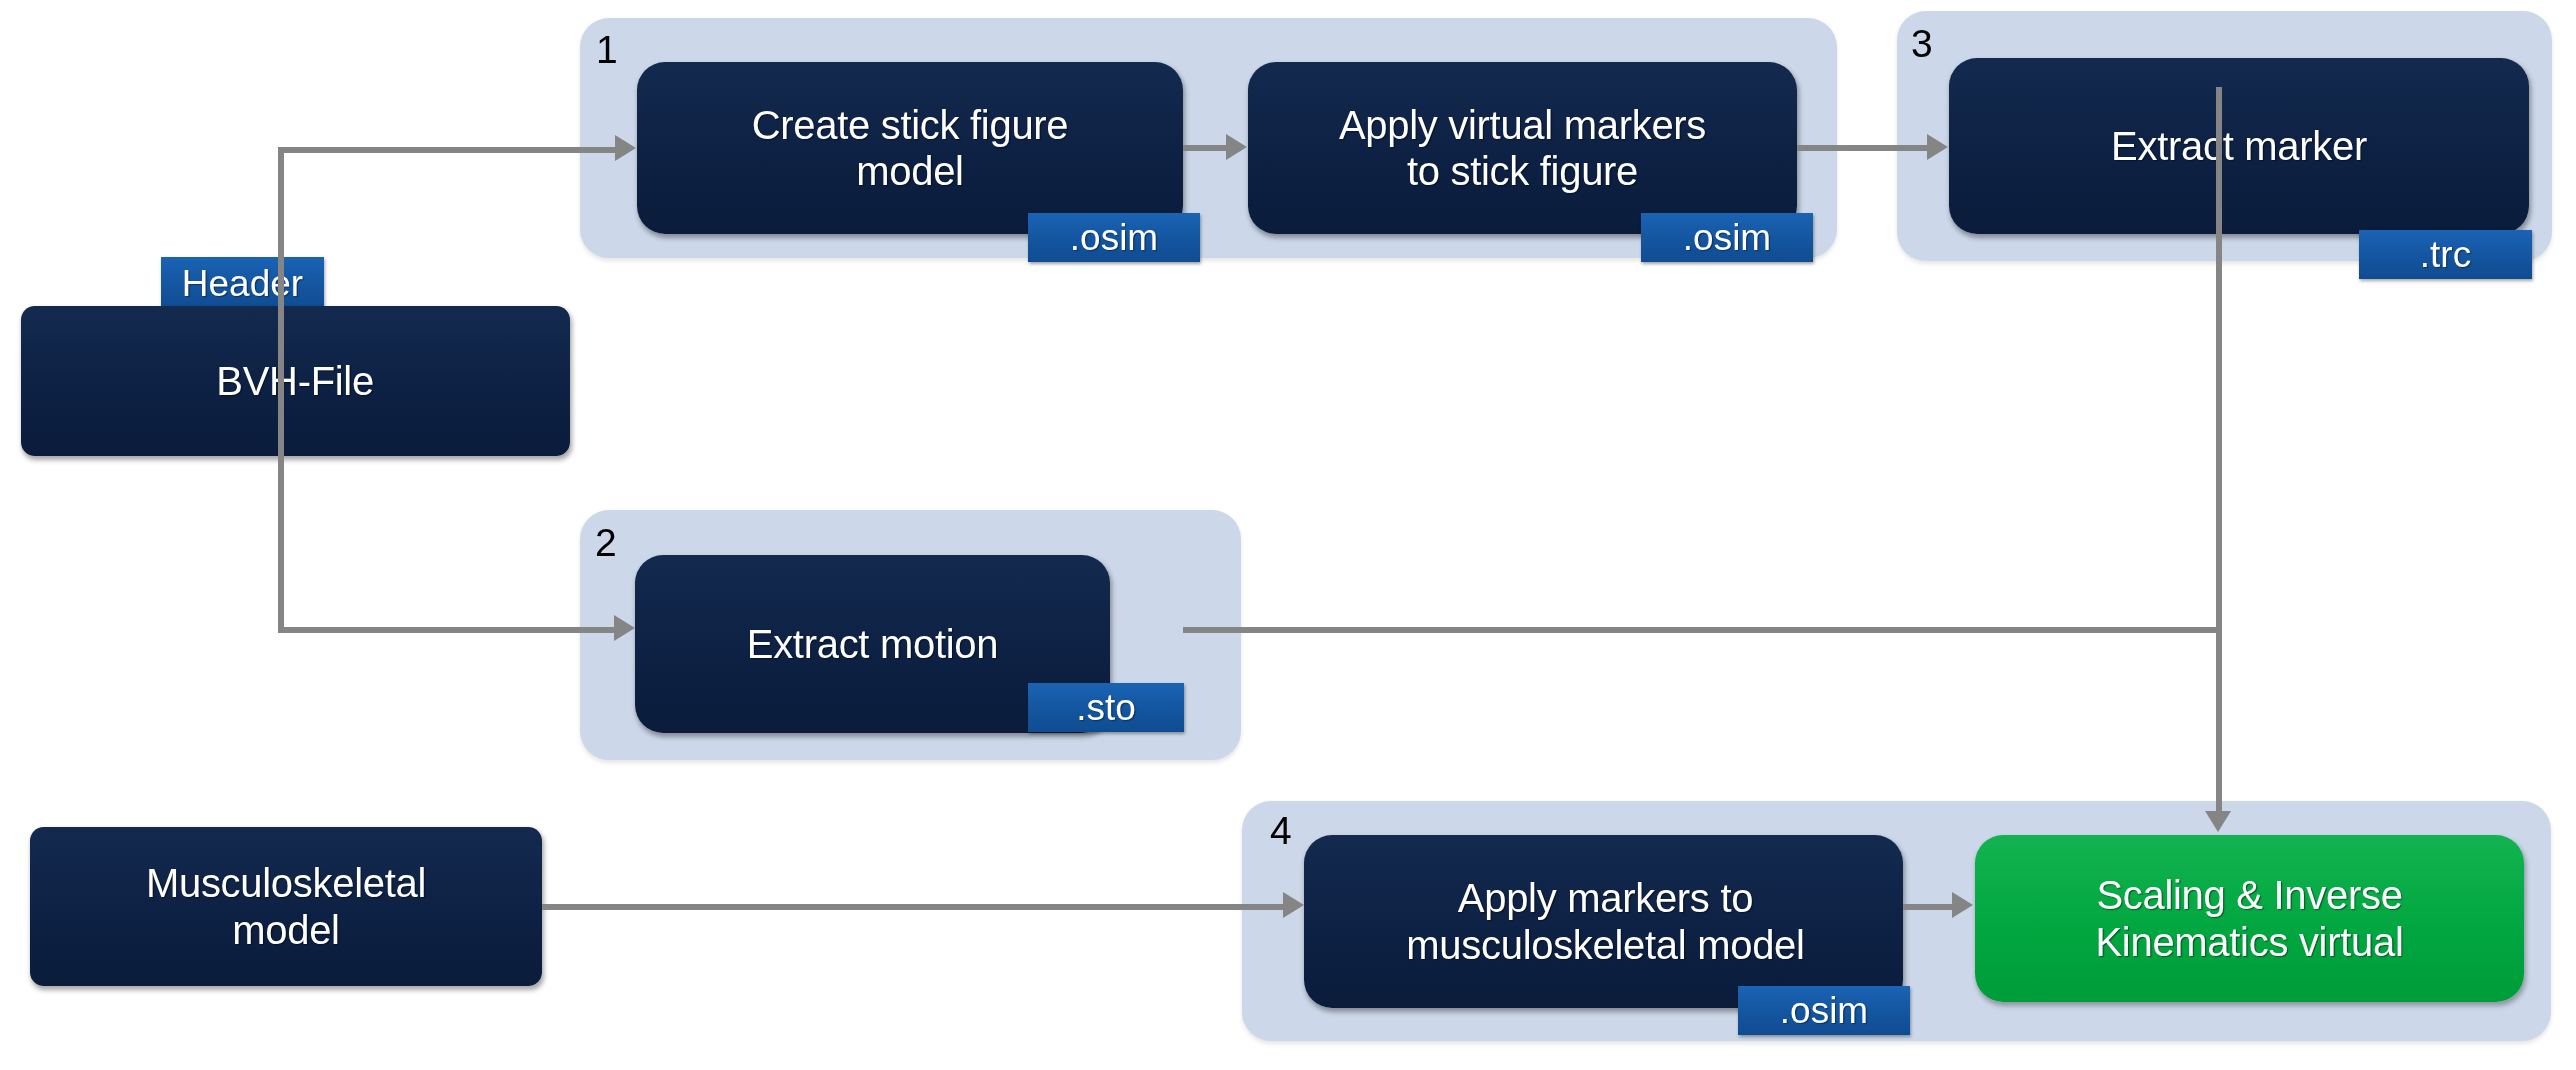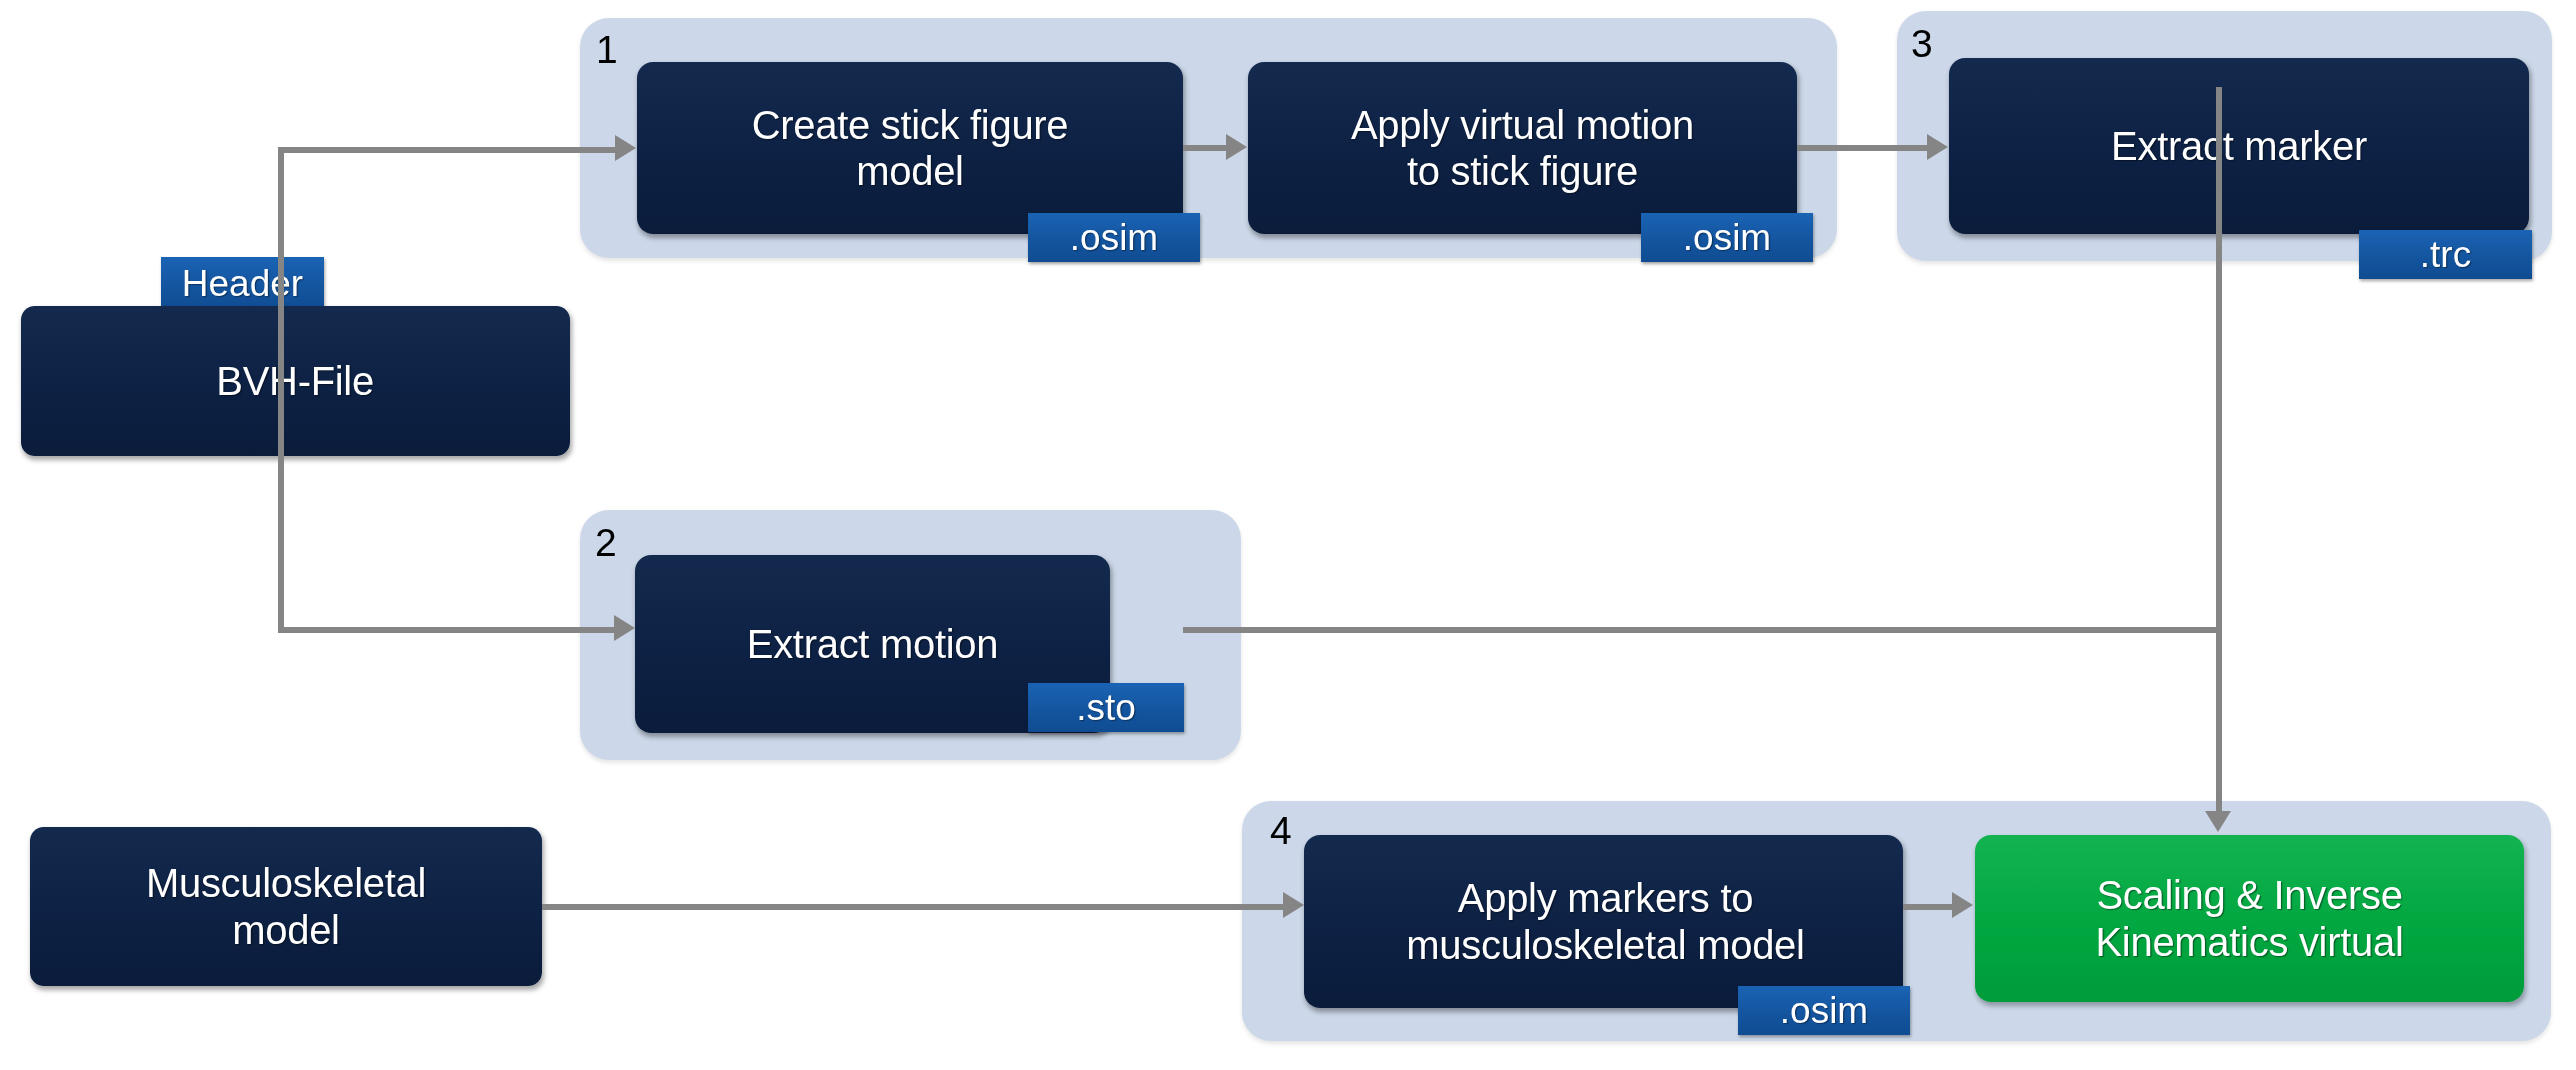--- a/index.html
+++ b/index.html
@@ -26,21 +26,21 @@
     position: absolute;
     font-size: 39px;
     line-height: 1;
     color: #000000;
     font-family: "Liberation Sans", sans-serif;
   }
   
   .box {
     position: absolute;
     background: linear-gradient(180deg, #132a4e 0%, #0d2144 55%, #0b1c3b 100%);
-    border-radius: 16px;
+    border-radius: 28px;
     color: #ffffff;
     display: flex;
     align-items: center;
     justify-content: center;
     text-align: center;
     box-shadow: 1.9px 3.1px 5px rgba(0,0,0,0.35);
     padding: 0 16px;
     box-sizing: border-box;
   }
   .box .txt {
@@ -106,21 +106,21 @@
   <div class="box" style="left:637px; top:62px; width:546px; height:172px;">
     <div class="txt">
       <div>Create stick figure</div>
       <div>model</div>
     </div>
   </div>
   <div class="tag" style="left:1028px; top:213px; width:172px; height:49px;">.osim</div>
 
   <div class="box" style="left:1248px; top:62px; width:549px; height:172px;">
     <div class="txt">
-      <div>Apply virtual motion</div>
+      <div>Apply virtual markers</div>
       <div>to stick figure</div>
     </div>
   </div>
   <div class="tag" style="left:1641px; top:213px; width:172px; height:49px;">.osim</div>
 
   <div class="panel" style="left:1897px; top:11.2px; width:655px; height:250px;"></div>
   <div class="panel-number" style="left:1911px; top:24px;">3</div>
 
   <div class="box" style="left:1949px; top:58px; width:580px; height:176px;">
     <div class="txt">

